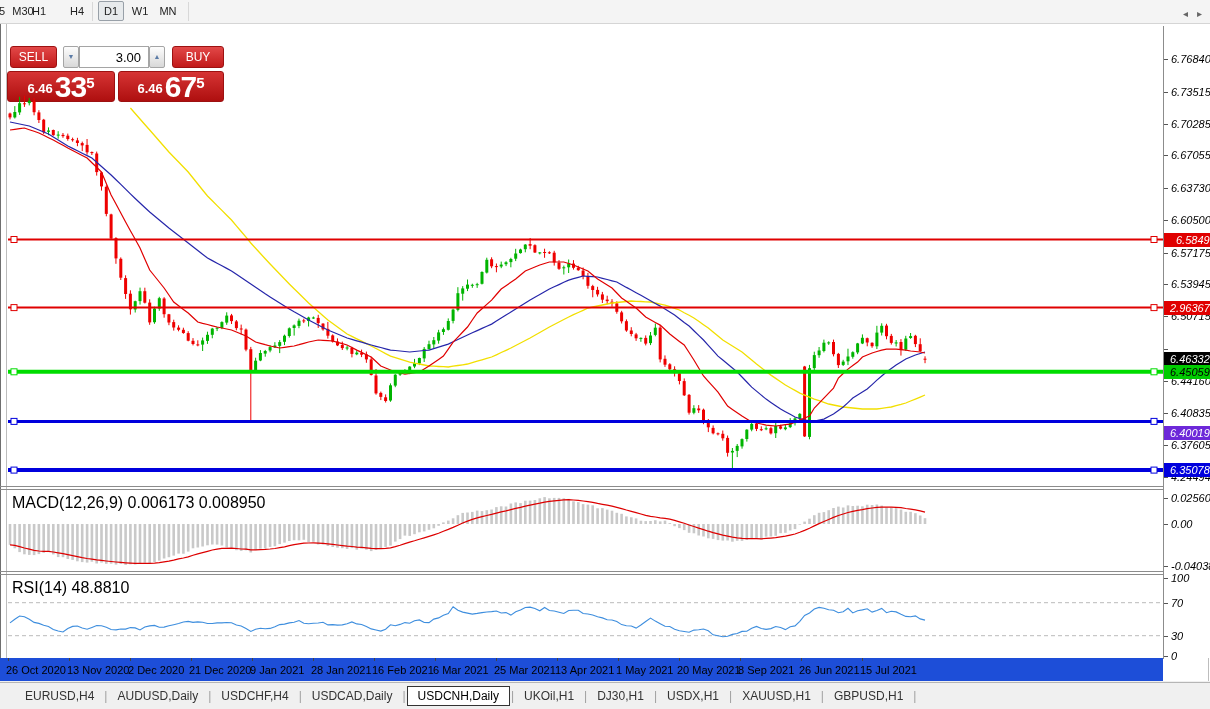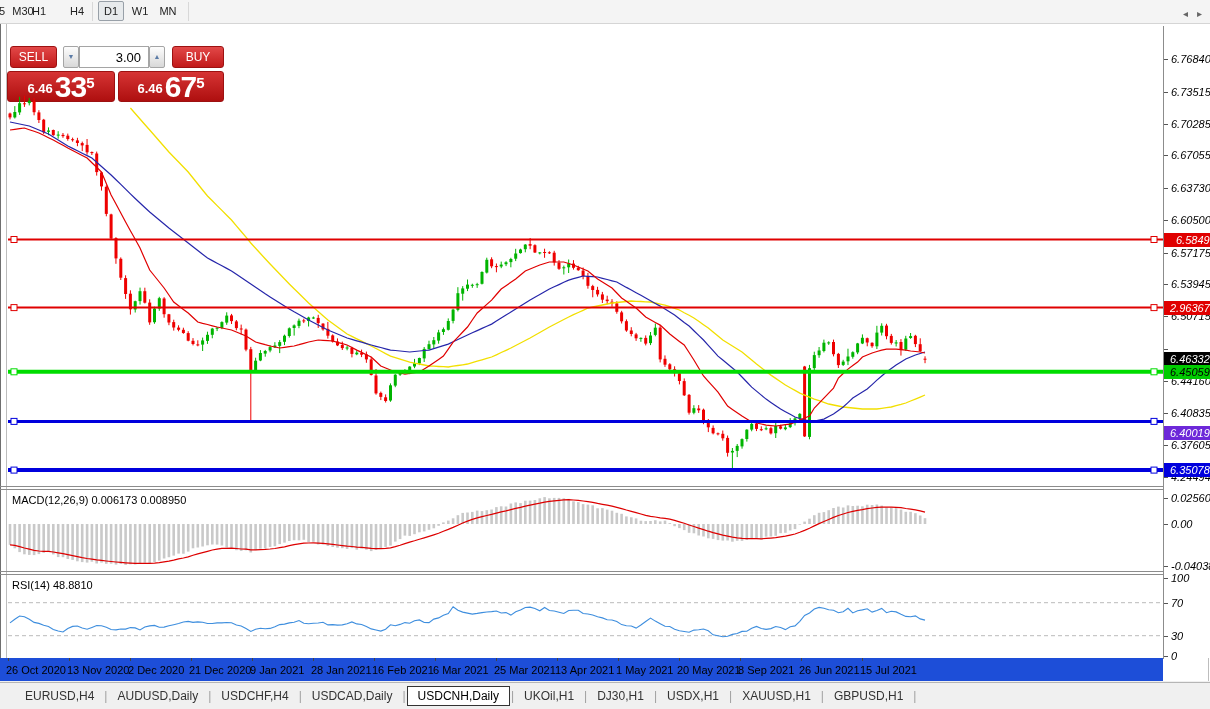--- a/index.html
+++ b/index.html
@@ -33,21 +33,21 @@
     background:#fff;text-align:right;padding-right:7px;font-size:13px;font-family:inherit;color:#000;}
   .px-box{position:absolute;top:27px;height:31px;background:linear-gradient(#d63434,#ae0f0f);
     border:1px solid #9d1111;border-radius:3px;box-sizing:border-box;color:#fff;
     display:flex;justify-content:center;align-items:baseline;padding-top:1px;}
   #bid-box{left:0;width:108px;}
   #ask-box{left:111px;width:106px;}
   .px-small{font-size:13px;font-weight:bold;align-self:flex-end;margin-bottom:5px;}
   .px-big{font-size:30px;font-weight:bold;letter-spacing:-1px;margin-left:2px;line-height:29px;align-self:flex-end;}
   .px-sup{font-size:15px;font-weight:bold;align-self:flex-start;margin-top:1px;}
   
-  .pane-label{position:absolute;font-size:11px;color:#000;white-space:nowrap;}
+  .pane-label{position:absolute;font-size:16px;color:#000;white-space:nowrap;}
   svg{position:absolute;}
   
   #axis-col{position:absolute;left:1164px;top:24px;width:46px;height:634px;background:#fff;font-style:italic;}
   .ax-lbl{position:absolute;left:7px;font-size:11px;color:#000;white-space:nowrap;}
   .ax-tick{position:absolute;left:0;width:4px;height:1px;background:#555;}
   .ax-tag{position:absolute;left:0;width:46px;height:14px;line-height:14px;font-size:11px;padding-left:6px;box-sizing:border-box;white-space:nowrap;}
   
   #date-axis{position:absolute;left:0;top:658px;width:1163px;height:23px;background:#1d4ed8;}
   .date-lbl{position:absolute;top:6px;font-size:11px;color:#000;white-space:nowrap;}
   .date-tick{position:absolute;top:0;width:1px;height:3px;background:#444;}

